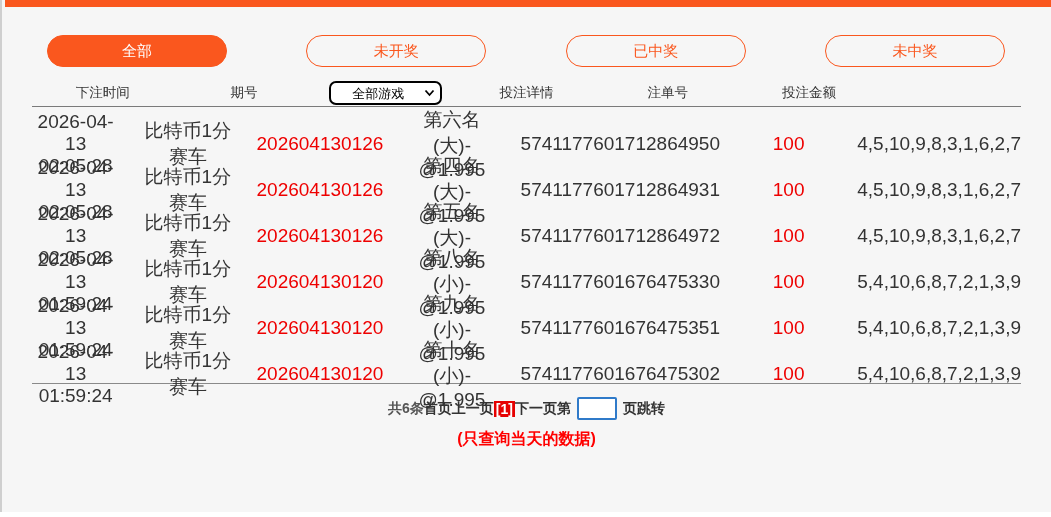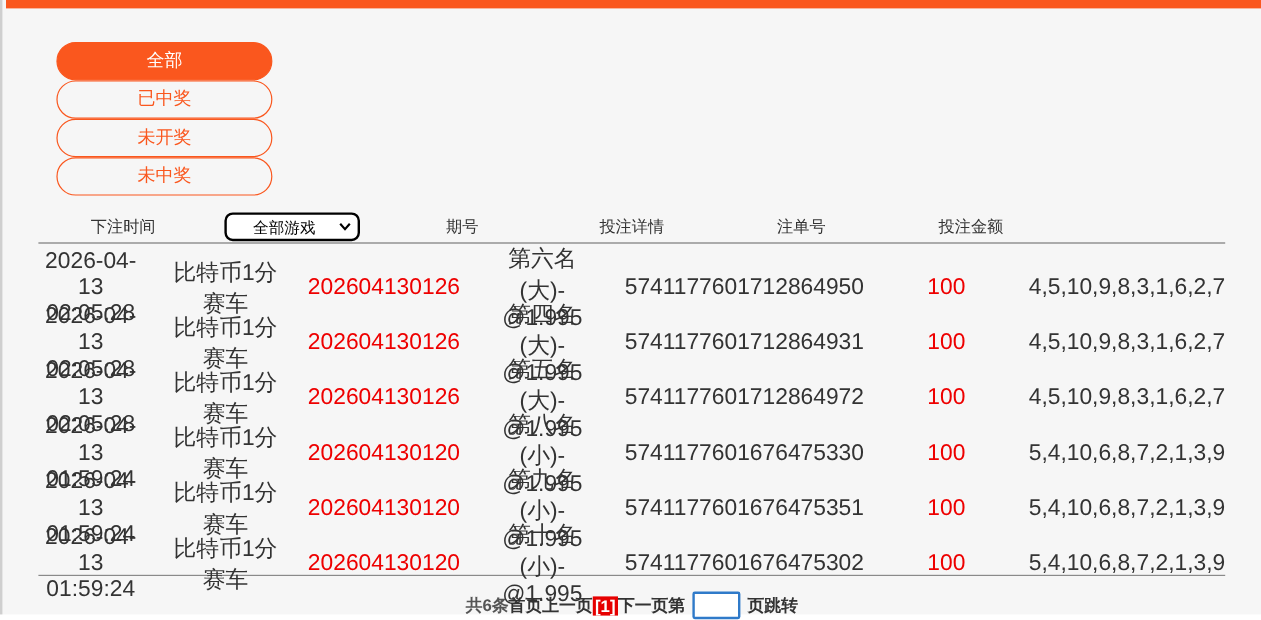--- a/index.html
+++ b/index.html
@@ -14,21 +14,21 @@
     background: #f6f6f6;
     border-left: 2px solid #cfcfcf;
   }
   .topbar {
     height: 7px; margin-left: 3px;
     background: #fa571e;
   }
   
   .filters {
     display: flex; justify-content: space-between;
-    padding: 0 46px 0 45px; margin-top: 28px; flex-direction: column;
+    padding: 0 46px 0 45px; margin-top: 28px;
   }
   .pill {
     width: 180px; height: 32px;
     border-radius: 16px;
     font-size: 15px; line-height: 30px; text-align: center;
     cursor: pointer; background: transparent;
     border: 1px solid #fa571e; color: #fa571e;
   }
   .pill.active {
     background: #fa571e; color: #ffffff; border-color: #fa571e;
@@ -86,41 +86,41 @@
   }
 </style>
 </head>
 <body>
 
 <div class="panel">
   <div class="topbar"></div>
 
   <div class="filters">
     <button class="pill active">全部</button>
+    <button class="pill">未开奖</button>
     <button class="pill">已中奖</button>
-    <button class="pill">未开奖</button>
     <button class="pill">未中奖</button>
   </div>
 
   <div class="table">
     <div class="thead">
       <div>下注时间</div>
+      <div>期号</div>
       <div>
         <div class="select-wrap">
           <select>
             <option>全部游戏</option>
           </select>
           <span class="chev">
             <svg width="11" height="8" viewBox="0 0 11 8">
                 <polyline points="1.5,1.5 5.5,6 9.5,1.5" stroke="#000" stroke-width="1.8" fill="none"></polyline>
               </svg>
           </span>
         </div>
       </div>
-      <div>期号</div>
       <div>投注详情</div>
       <div>注单号</div>
       <div>投注金额</div>
     </div>
     <div class="tbody" id="tbody">
         <div class="trow">
           <div>2026-04-13 02:05:28</div>
           <div>比特币1分赛车</div>
           <div class="cell-red">202604130126</div>
           <div>第六名(大)-@1.995</div>

